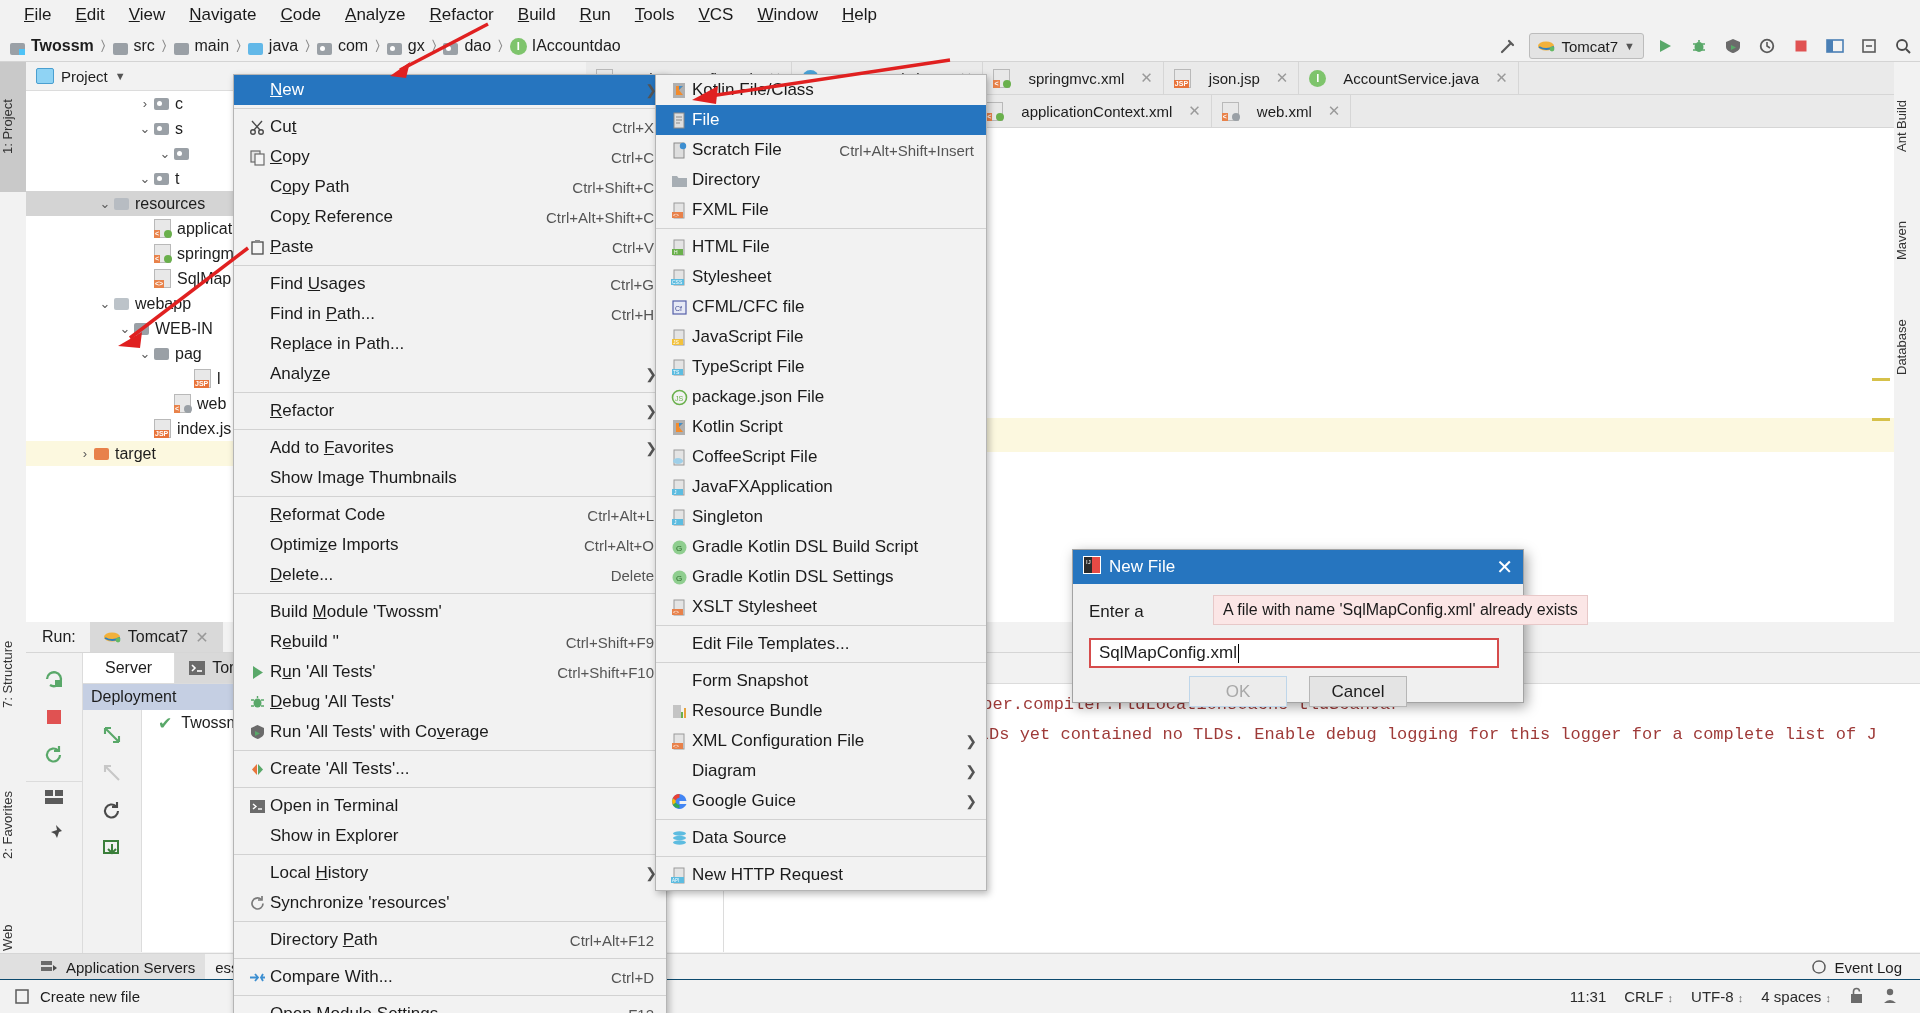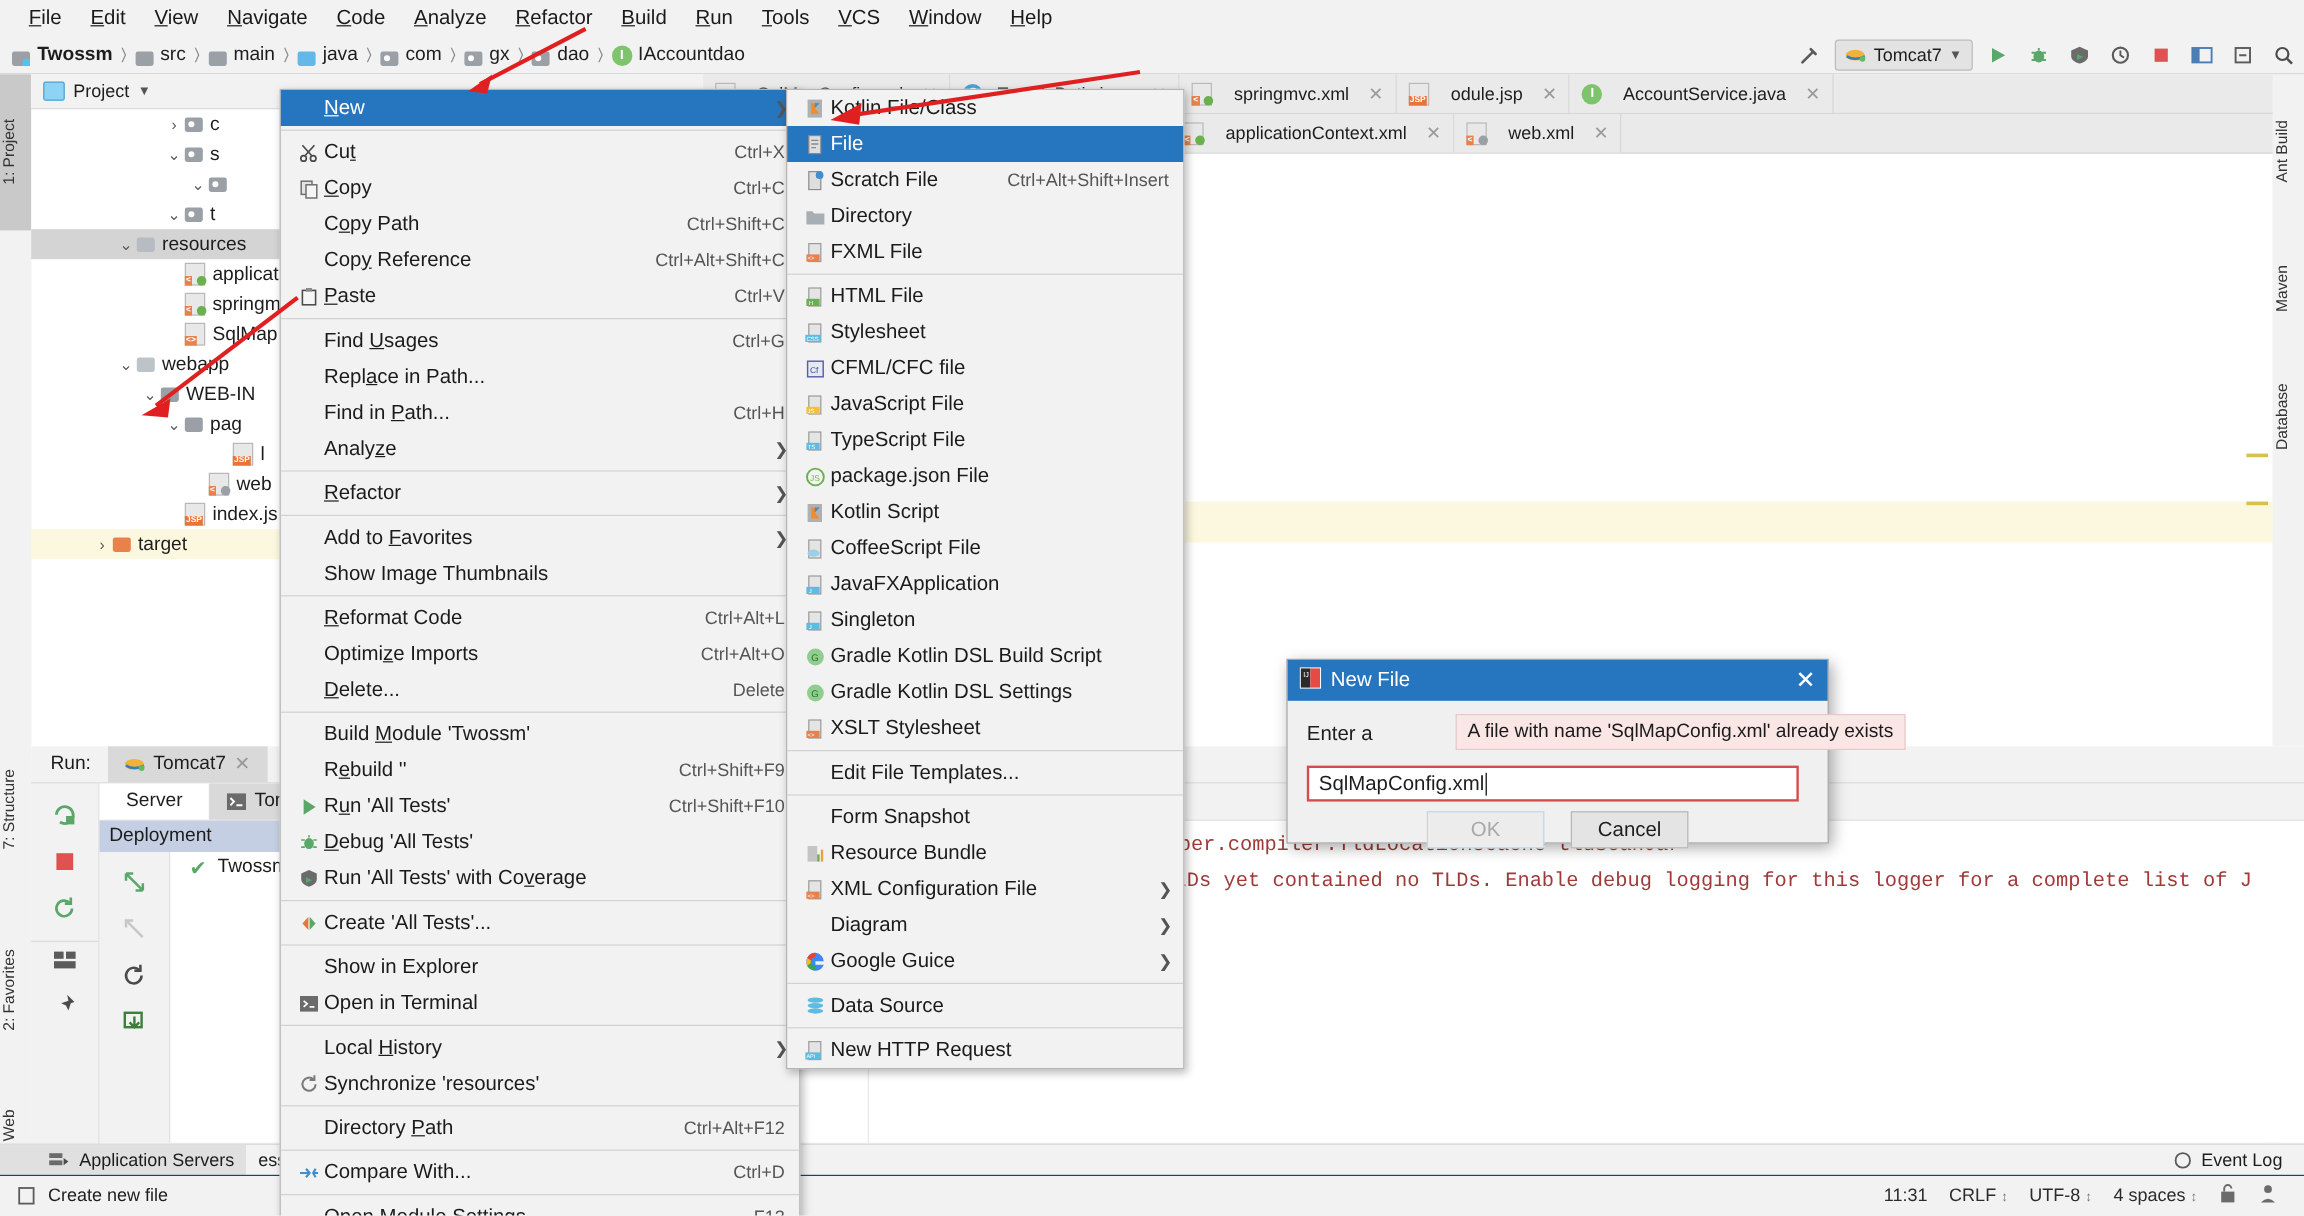--- a/index.html
+++ b/index.html
@@ -352,21 +352,21 @@
           <span class="badge xml">&lt;</span>
           <span style="position:absolute;right:-2px;bottom:-1px;width:8px;height:8px;border-radius:50%;background:#6ab04c"></span>
         </span>
         <span>springmvc.xml</span>
         <span class="x">✕</span>
       </div>
       <div class="etab">
         <span class="fileic">
           <span class="badge jsp">JSP</span>
         </span>
-        <span>odule.jsp</span>
+        <span>json.jsp</span>
         <span class="x">✕</span>
       </div>
       <div class="etab">
         <span class="ifaceic">I</span>
         <span>AccountService.java</span>
         <span class="x">✕</span>
       </div>
     </div>
   <div id="tabrow2">
       <div class="etab">
@@ -551,29 +551,29 @@
       <span class="acc">Ctrl+V</span>
     </div>
     <div class="cmsep"></div>
     <div class="cmi">
       <span class="ic"></span>
       <span class="lbl">Find <span class="u">U</span>sages</span>
       <span class="acc">Ctrl+G</span>
     </div>
     <div class="cmi">
       <span class="ic"></span>
-      <span class="lbl">Repl<span class="u">a</span>ce in Path...</span>
-    </div>
-    <div class="cmi">
-      <span class="ic"></span>
       <span class="lbl">Find in <span class="u">P</span>ath...</span>
       <span class="acc">Ctrl+H</span>
     </div>
     <div class="cmi">
       <span class="ic"></span>
+      <span class="lbl">Repl<span class="u">a</span>ce in Path...</span>
+    </div>
+    <div class="cmi">
+      <span class="ic"></span>
       <span class="lbl">Analy<span class="u">z</span>e</span>
       <span class="arrow">❯</span>
     </div>
     <div class="cmsep"></div>
     <div class="cmi">
       <span class="ic"></span>
       <span class="lbl"><span class="u">R</span>efactor</span>
       <span class="arrow">❯</span>
     </div>
     <div class="cmsep"></div>
@@ -643,33 +643,33 @@
     <div class="cmi">
       <span class="ic">
         <svg width="17" height="17" viewBox="0 0 17 17">
           <path d="M8 3 L3 8.5 L8 14 Z" fill="#e8753b"></path>
           <path d="M9 3 L14 8.5 L9 14 Z" fill="#59a869"></path>
         </svg>
       </span>
       <span class="lbl">Create 'All Tests'...</span>
     </div>
     <div class="cmsep"></div>
-    <div class="cmi">
-      <span class="ic"></span>
-      <span class="lbl">Show in Explorer</span>
-    </div>
     <div class="cmi">
       <span class="ic">
         <svg width="17" height="17" viewBox="0 0 17 17">
           <rect x="1" y="2" width="15" height="13" fill="#6b6b6b"></rect>
           <path d="M4 6 l3 2.5 -3 2.5" stroke="#fff" stroke-width="1.4" fill="none"></path>
           <path d="M9 11h4" stroke="#fff" stroke-width="1.4"></path>
         </svg>
       </span>
       <span class="lbl">Open in Terminal</span>
+    </div>
+    <div class="cmi">
+      <span class="ic"></span>
+      <span class="lbl">Show in Explorer</span>
     </div>
     <div class="cmsep"></div>
     <div class="cmi">
       <span class="ic"></span>
       <span class="lbl">Local <span class="u">H</span>istory</span>
       <span class="arrow">❯</span>
     </div>
     <div class="cmi">
       <span class="ic">
         <svg width="17" height="17" viewBox="0 0 17 17">

